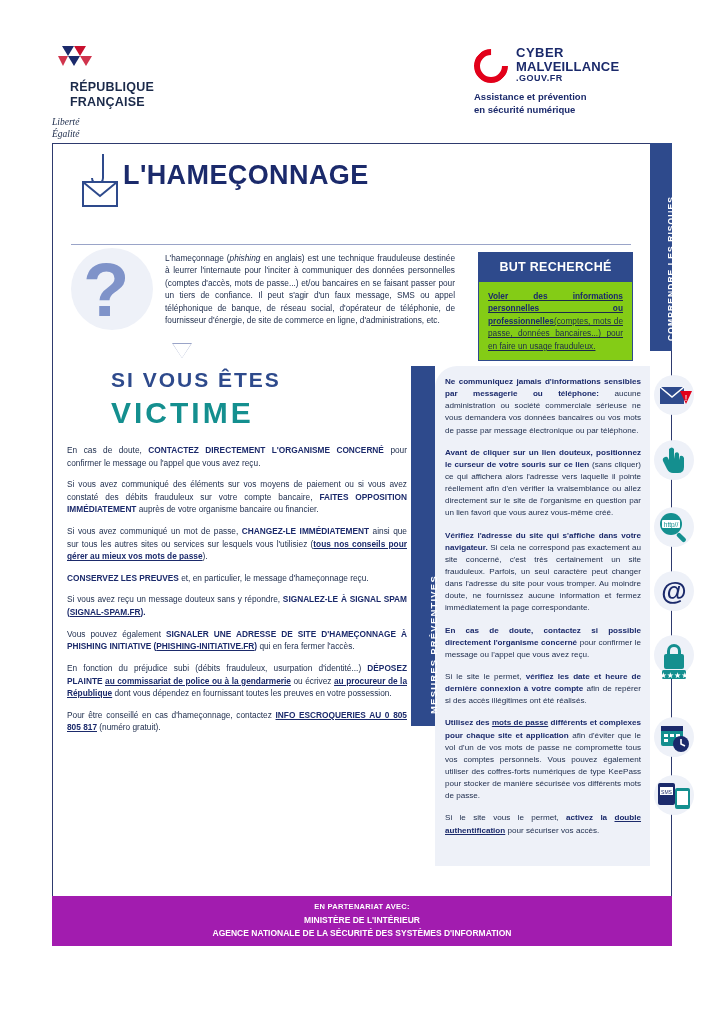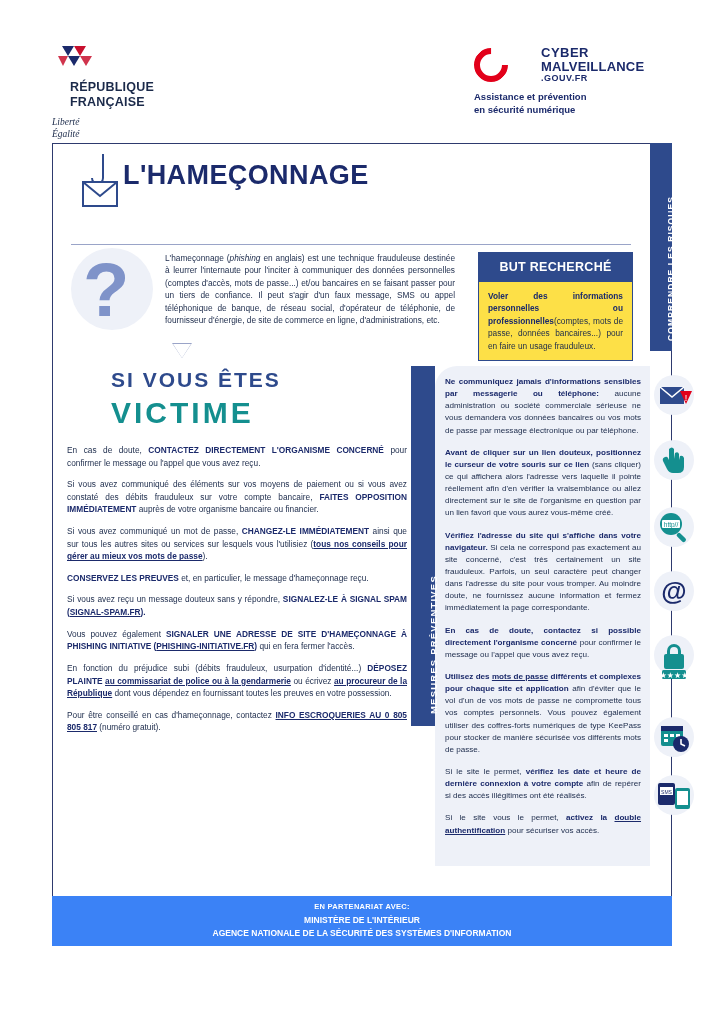--- a/index.html
+++ b/index.html
@@ -15,21 +15,21 @@
   .page { position: relative; width:724px; height:1024px; }
 
   
   .header { position:absolute; top:20px; left:0; width:724px; height:110px; }
   .marianne { position:absolute; left:52px; top:22px; width:120px; }
   .flag-wrap { position:relative; width:60px; height:32px; }
   .rf-title { font-weight:bold; font-size:12.5px; letter-spacing:.2px; color:#1b2a4a; line-height:1.22; margin-top:6px;margin-left:18px;}
   .devise { font-family:"Liberation Serif", serif; font-style:italic; font-size:9.5px; color:#1b2a4a; line-height:1.35; margin-top:5px;}
 
   .cyber { position:absolute; right:40px; top:26px; width:210px; text-align:left; }
-  .cyber-row { display:flex; align-items:flex-start;gap:25px; }
+  .cyber-row { display:flex; align-items:flex-end; }
   .cyber-c { width:34px; height:34px; border:6px solid #e2001a; border-radius:50%; border-right-color:transparent; transform:rotate(-45deg); margin-right:8px; margin-top:2px;}
   .cyber-txt .l1 { font-size:13px; font-weight:bold; color:#1b2a6b; letter-spacing:.5px; line-height:1.05;}
   .cyber-txt .l2 { font-size:13px; font-weight:bold; color:#1b2a6b; letter-spacing:.2px; line-height:1.05;}
   .cyber-txt .l3 { font-size:9px; font-weight:bold; color:#1b2a6b; letter-spacing:.5px; }
   .cyber-sub { font-size:9.5px; color:#1b2a6b; font-weight:bold; margin-top:8px; line-height:1.35; }
 
   
   .frame { position:absolute; left:52px; top:143px; width:620px; height:803px; border:1px solid #2e3a6e; background:#fff; }
   .side-tab { position:absolute; right:-1px; top:-1px; width:22px; height:208px; background:#2e4a8c; color:#fff; }
   .side-tab span {
@@ -46,21 +46,21 @@
   hr.sep { position:absolute; left:18px; top:92px; width:560px; height:1px; background:#9aa4c8; border:0; }
 
   
   .qmark { position:absolute; left:30px; top:108px; font-size:76px; color:#7f93c9; font-weight:bold; font-family:"Liberation Sans", sans-serif; line-height:1;}
   .qcircle { position:absolute; left:18px; top:104px; width:82px; height:82px; border-radius:50%; background:#eef1f8; }
   .def { position:absolute; left:112px; top:108px; width:290px; font-size:8.3px; line-height:1.5; text-align:justify; color:#1b2a4a;}
   .def i { font-style:italic; }
 
   .callout { position:absolute; left:425px; top:108px; width:155px; }
   .callout-h { background:#2e4a8c; color:#fff; font-size:12.5px; font-weight:bold; text-align:center; padding:8px 4px; letter-spacing:.3px;}
-  .callout-b { border:1px solid #2e4a8c; border-top:0; background:#fde047; font-size:8.3px; line-height:1.5; padding:8px 9px; text-align:justify; }
+  .callout-b { border:1px solid #2e4a8c; border-top:0; background:#84cc16; font-size:8.3px; line-height:1.5; padding:8px 9px; text-align:justify;text-decoration:underline; }
   .callout-b b { color:#1b2a6b; }
 
   .speech { position:absolute; left:120px; top:200px; width:0;height:0; border-left:9px solid transparent; border-right:9px solid transparent; border-top:14px solid #ffffff; }
   .speech-o { position:absolute; left:119px; top:199px; width:0;height:0; border-left:10px solid transparent; border-right:10px solid transparent; border-top:15px solid #9aa4c8; }
 
   
   .vic1 { position:absolute; left:58px; top:224px; width:300px; text-align:left; font-size:21px; font-weight:bold; color:#2e4a8c; letter-spacing:2px;}
   .vic2 { position:absolute; left:58px; top:252px; width:300px; font-size:30px; font-weight:bold; color:#148f8f; letter-spacing:3px;}
 
   
@@ -76,21 +76,21 @@
   .rpanel-inner { position:absolute; left:392px; top:232px; width:196px; font-size:8.1px; line-height:1.5; text-align:justify; color:#1b2a4a;}
   .rpanel-inner p { margin:0 0 10px 0; }
   .rpanel-inner b { color:#1b2a6b; }
   .rpanel-inner u { text-decoration:underline; }
 
   
   .icons { position:absolute; left:600px; top:230px; width:60px; }
   .icon-box { position:absolute; width:40px; height:40px; }
 
   
-  .footer { position:absolute; left:52px; top:896px; width:620px; height:50px; background:#3b82f6; color:#fff; text-align:center; padding-top:6px;}
+  .footer { position:absolute; left:52px; top:896px; width:620px; height:50px; background:#a21caf; color:#fff; text-align:center; padding-top:6px;}
   .footer .l1 { font-size:7.5px; font-weight:bold; letter-spacing:.3px; }
   .footer .l2 { font-size:8.5px; font-weight:bold; margin-top:4px; }
   .footer .l3 { font-size:8.5px; font-weight:bold; margin-top:3px; }
 </style>
 </head>
 <body>
 
 <div class="page">
 
   <div class="header">
@@ -183,22 +183,22 @@
     <div class="rpanel"></div>
     <div class="mp-tab">
       <span>MESURES PRÉVENTIVES</span>
     </div>
 
     <div class="rpanel-inner">
       <p><b>Ne communiquez jamais d'informations sensibles par messagerie ou téléphone:</b> aucune administration ou société commerciale sérieuse ne vous demandera vos données bancaires ou vos mots de passe par message électronique ou par téléphone.</p>
       <p><b>Avant de cliquer sur un lien douteux, positionnez le curseur de votre souris sur ce lien</b> (sans cliquer) ce qui affichera alors l'adresse vers laquelle il pointe réellement afin d'en vérifier la vraisemblance ou allez directement sur le site de l'organisme en question par un lien favori que vous aurez vous-même créé.</p>
       <p><b>Vérifiez l'adresse du site qui s'affiche dans votre navigateur.</b> Si cela ne correspond pas exactement au site concerné, c'est très certainement un site frauduleux. Parfois, un seul caractère peut changer dans l'adresse du site pour vous tromper. Au moindre doute, ne fournissez aucune information et fermez immédiatement la page correspondante.</p>
       <p><b>En cas de doute, contactez si possible directement l'organisme concerné</b> pour confirmer le message ou l'appel que vous avez reçu.</p>
+      <p>Si le site le permet, <b>vérifiez les date et heure de dernière connexion à votre compte</b> afin de repérer si des accès illégitimes ont été réalisés.</p>
       <p><b>Utilisez des <u>mots de passe</u> différents et complexes pour chaque site et application</b> afin d'éviter que le vol d'un de vos mots de passe ne compromette tous vos comptes personnels. Vous pouvez également utiliser des coffres-forts numériques de type KeePass pour stocker de manière sécurisée vos différents mots de passe.</p>
-      <p>Si le site le permet, <b>vérifiez les date et heure de dernière connexion à votre compte</b> afin de repérer si des accès illégitimes ont été réalisés.</p>
       <p>Si le site vous le permet, <b>activez la <u>double authentification</u></b> pour sécuriser vos accès.</p>
     </div>
 
     <div class="icons">
       <div class="icon-box" style="top:0px;">
         <svg width="42" height="42" viewBox="0 0 42 42">
           <circle cx="21" cy="21" r="20" fill="#eef1f8"></circle>
           <rect x="7" y="13" width="24" height="17" fill="#2e4a8c"></rect>
           <path d="M7 13 L19 23 L31 13" fill="none" stroke="#fff" stroke-width="1.6"></path>
           <path d="M27 17 L39 17 L33 30 Z" fill="#e2001a"></path>

